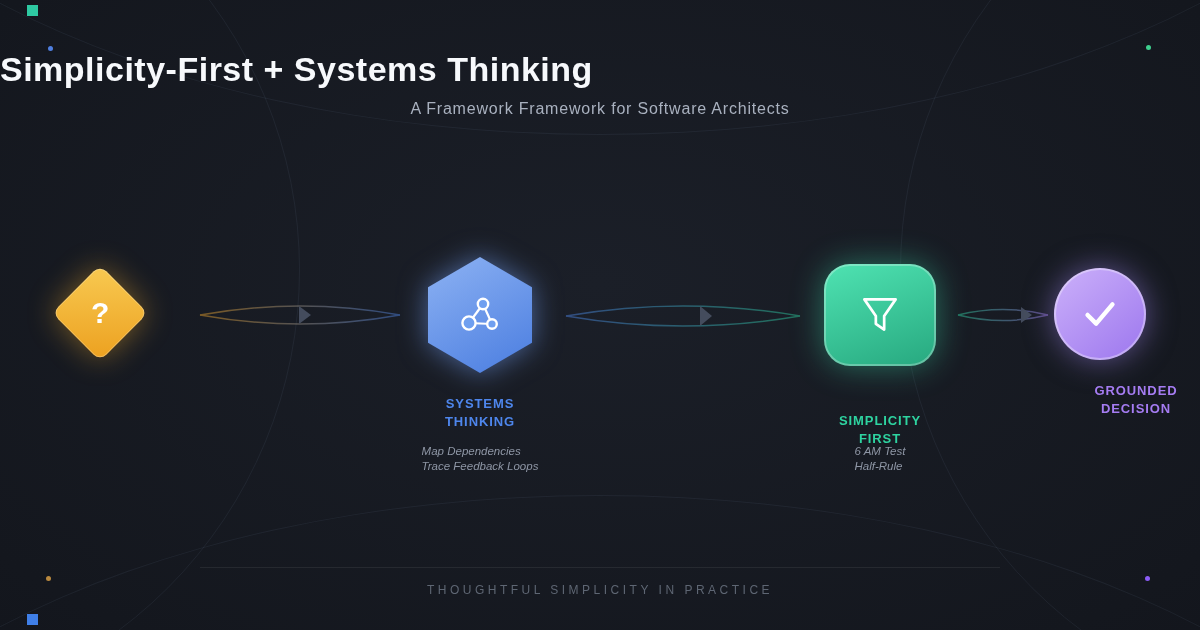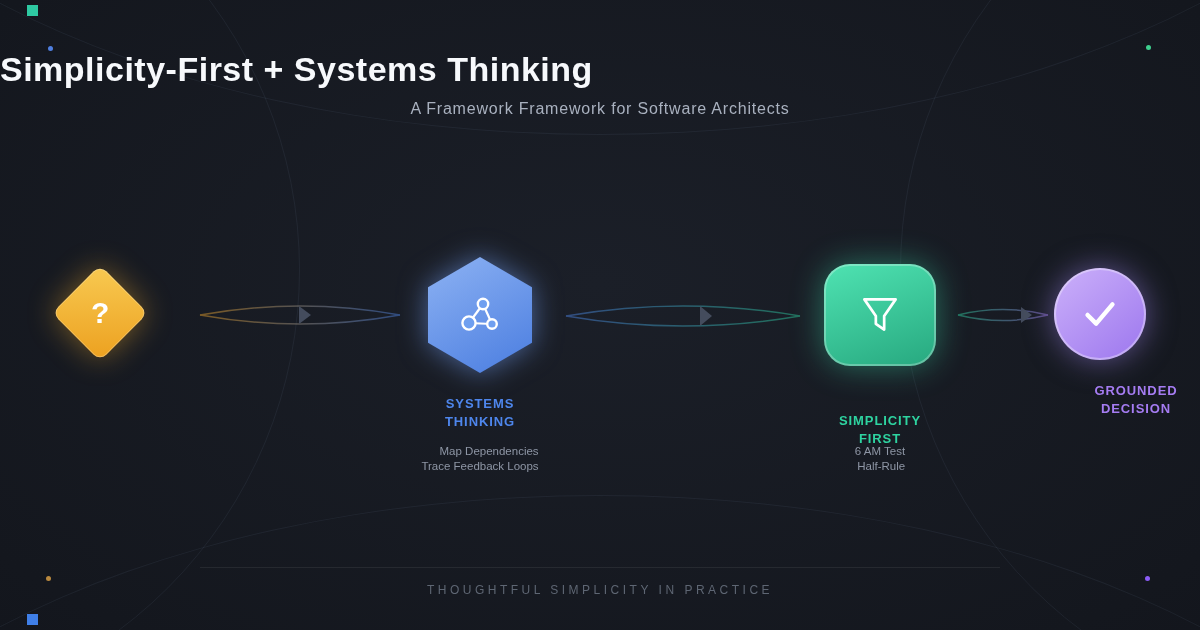--- a/index.html
+++ b/index.html
@@ -75,22 +75,22 @@
     position:absolute; transform:translateX(-50%); text-align:center;
     font-weight:bold; font-size:13px; letter-spacing:0.9px; line-height:18px;
     white-space:pre-line;
   }
   .label1 { left:100px;  top:387px; color:#f1a42a; }
   .label2 { left:480px;  top:388px; color:#4e86ec;margin-top:7px; }
   .label3 { left:880px;  top:392px; color:#2ed3a0;margin-top:20px; }
   .label4 { left:1100px; top:382px; color:#a57cf2;margin-left:36px; }
 
   .sublabel {
-    position:absolute; transform:translateX(-50%); text-align:right;
-    font-size:11.5px; line-height:15px; color:#8e96a5;
+    position:absolute; transform:translateX(-50%); text-align:left;
+    font-style:italic; font-size:11.5px; line-height:15px; color:#8e96a5;
     white-space:pre-line;
   }
   .sub2 { left:480px; top:444px; }
   .sub3 { left:880px; top:444px; }
 
   .divider { position:absolute; left:200px; top:567px; width:800px; height:1px; background:rgba(255,255,255,.07); }
   .tagline {
     position:absolute; left:0; top:583px; width:100%; text-align:center;
     font-size:12px; letter-spacing:3.5px; color:#5e6673;
   }

